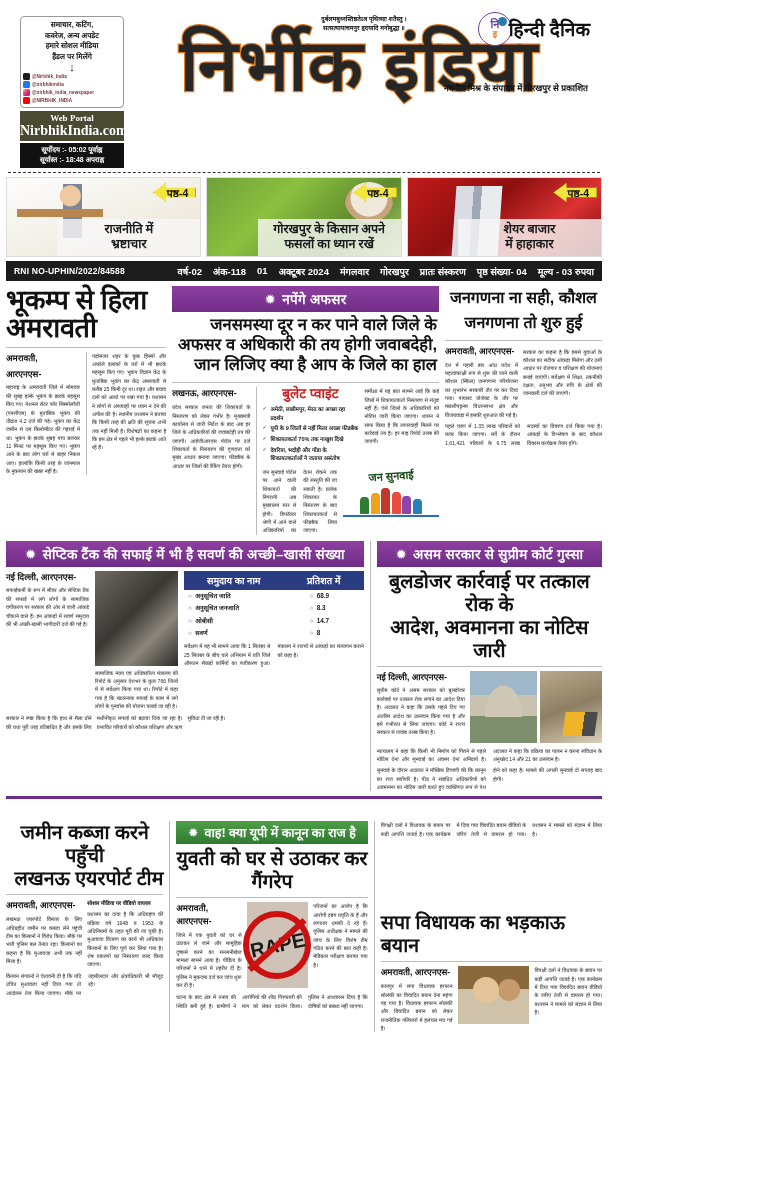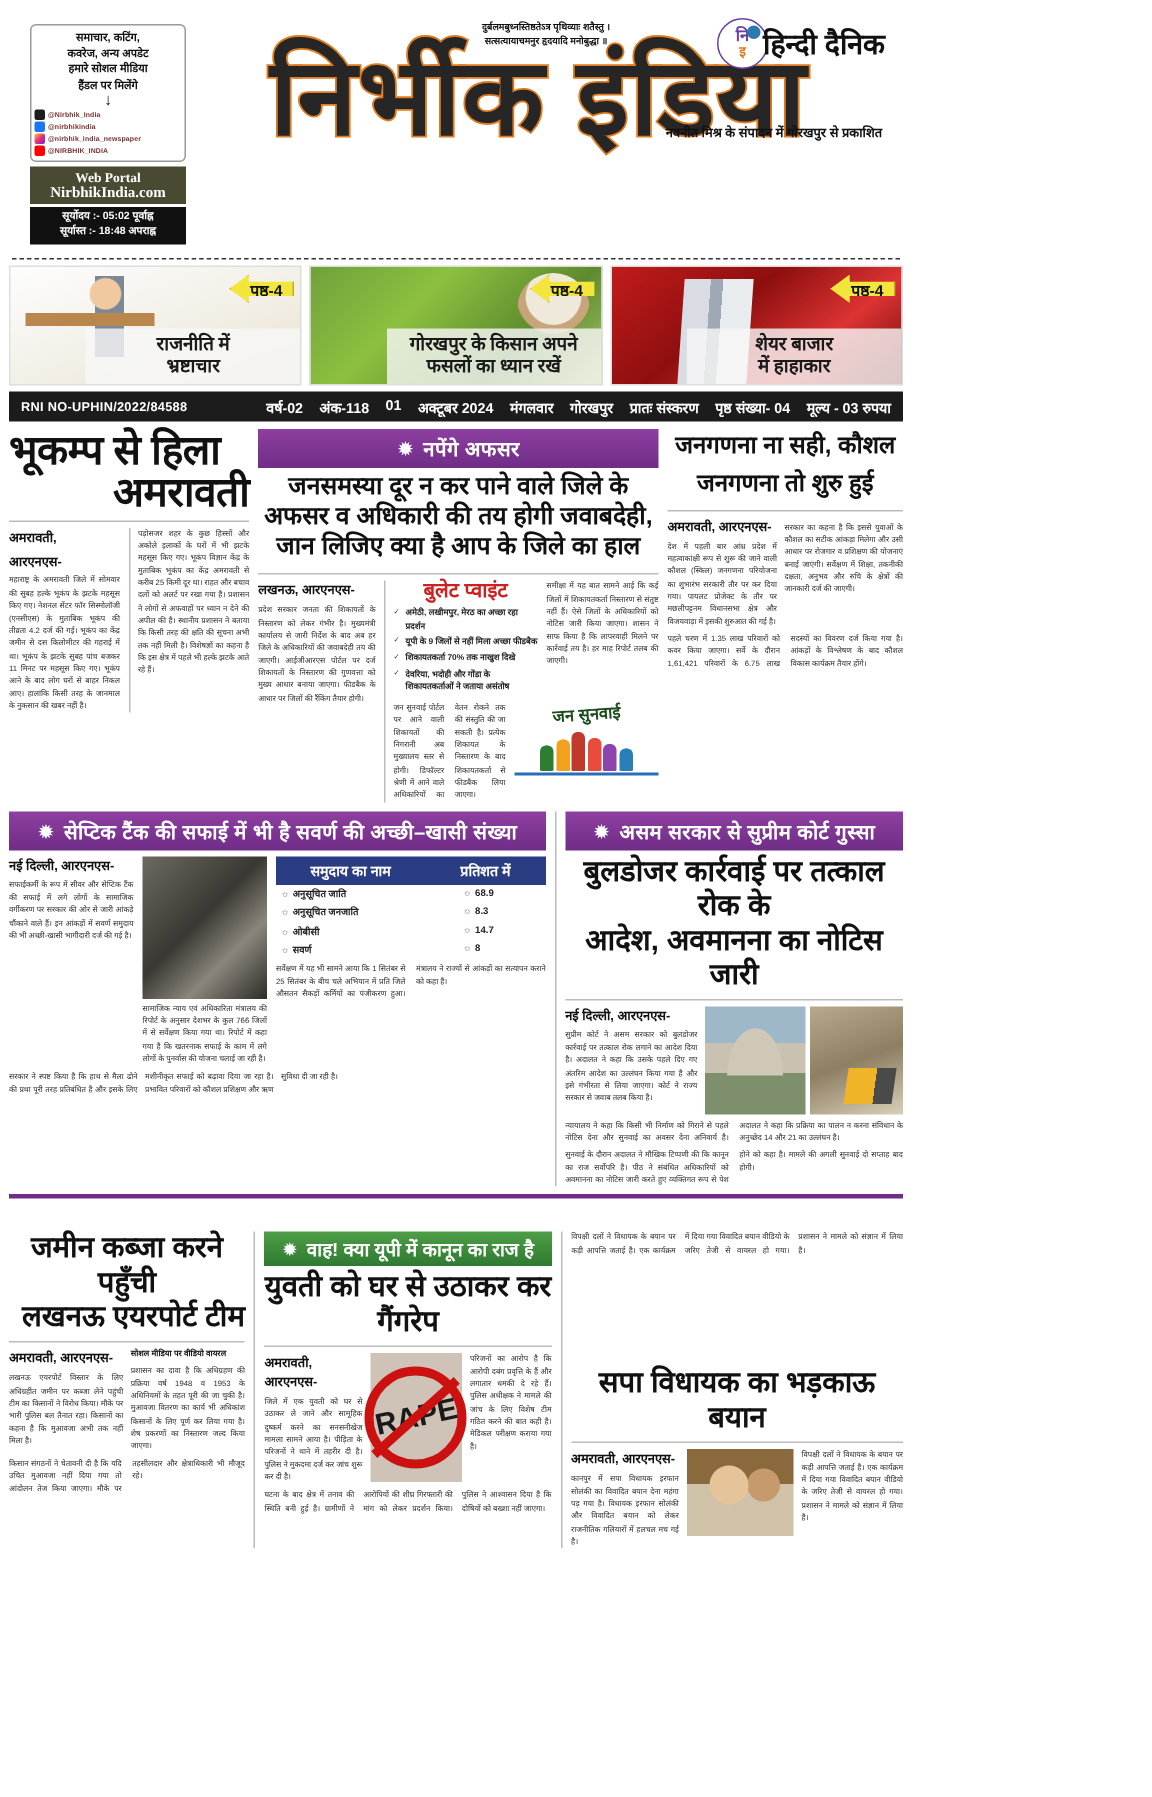--- a/index.html
+++ b/index.html
@@ -28,21 +28,21 @@
   .sq.tw { background: #1d1d1d; }
   .sq.fb { background: #1877f2; }
   .sq.ig { background: linear-gradient(135deg,#f9ce34,#ee2a7b,#6228d7); }
   .sq.yt { background: #ff0000; }
   .handle-tx { font-size: 4.6px; font-weight: bold; color: #7a2d2d; letter-spacing: .1px; }
   .webportal {
     margin-top: 3px; background: #4a4a33; color: #fff; text-align: center;
     padding: 2px 0; font-family: "Liberation Serif", serif;
   }
   .wp1 { font-size: 9px; font-weight: bold; }
-  .wp2 { font-size: 10px; font-weight: bold; }
+  .wp2 { font-size: 14px; font-weight: bold; }
   .suntimes { margin-top: 2px; background: #111; color: #fff; padding: 2px 1px; text-align: center; }
   .sun-l { font-size: 7px; font-weight: bold; line-height: 1.5; }
 
   .mh-center { position: absolute; left: 118px; right: 8px; top: 10px; text-align: center; }
   .shloka { font-size: 6.3px; font-weight: bold; color: #111; line-height: 1.5;
             position: absolute; left: 130px; top: 4px; width: 220px; text-align: center; }
   .logo-badge {
     position: absolute; left: 354px; top: 2px; width: 34px; height: 34px; border-radius: 50%;
     border: 1.5px solid #6b3fa0; background: #fff; display: flex; flex-direction: column;
     align-items: center; justify-content: center; line-height: .9;
@@ -119,21 +119,21 @@
 
   .purplebar {
     background: linear-gradient(180deg,#8e3fa0,#6f2d87); color: #fff; text-align: center;
     padding: 4px 0; font-size: 13.5px; font-weight: bold; letter-spacing: .3px;
   }
   .greenbar {
     background: linear-gradient(180deg,#4e9e46,#2f7a32); color: #fff; text-align: center;
     padding: 3px 0; font-size: 12.5px; font-weight: bold;
   }
   .star { display: inline-block; margin-right: 6px; }
-  .hl-lead { font-size: 16.5px; font-weight: bold; color: #111; line-height: 1.2; text-align: center;
+  .hl-lead { font-size: 16.5px; font-weight: bold; color: #111; line-height: 1.2; text-align: right;
              padding: 3px 2px 4px; }
   .hl-med { font-size: 16px; font-weight: bold; color: #111; line-height: 1.18; text-align: center; padding: 3px 0; }
   .hl-l { font-size: 19.5px; font-weight: bold; color: #111; line-height: 1.18; }
 
   .bullets { width: 96px; float: left; margin: 0 6px 3px 0; }
   .bl-title { font-size: 13.5px; font-weight: bold; color: #c22; text-align: center; line-height: 1; }
   .bl-ul { list-style: none; margin-top: 4px; }
   .bl-ul li { font-size: 5.6px; color: #222; line-height: 1.55; padding-left: 8px; position: relative;
               margin-bottom: 2px; font-weight: bold; }
   .bl-ul li::before { content: "✓"; position: absolute; left: 0; top: 0; color: #333; font-size: 5px; }
@@ -285,21 +285,21 @@
       <span>प्रातः संस्करण</span>
       <span>पृष्ठ संख्या- 04</span>
       <span>मूल्य - 03 रुपया</span>
     </div>
   </div>
 
   <div class="cols">
 
     <div class="col-l">
       <div class="hl-xl">भूकम्प से हिला</div>
-      <div class="hl-xl" style="text-align:right">अमरावती</div>
+      <div class="hl-xl" style="text-align:left">अमरावती</div>
       <div class="hr-thin"></div>
       <div style="display:flex; gap:6px;">
         <div style="width:48%">
           <div class="byline">अमरावती,</div>
           <div class="byline">आरएनएस-</div>
           <div class="body-col">महाराष्ट्र के अमरावती जिले में सोमवार की सुबह हल्के भूकंप के झटके महसूस किए गए। नेशनल सेंटर फॉर सिस्मोलॉजी (एनसीएस) के मुताबिक भूकंप की तीव्रता 4.2 दर्ज की गई। भूकंप का केंद्र जमीन से दस किलोमीटर की गहराई में था। भूकंप के झटके सुबह पांच बजकर 11 मिनट पर महसूस किए गए। भूकंप आने के बाद लोग घरों से बाहर निकल आए। हालांकि किसी तरह के जानमाल के नुकसान की खबर नहीं है।</div>
         </div>
         <div style="width:52%" class="vline">
           <div class="body-col" style="padding-left:5px">पड़ोसजर शहर के कुछ हिस्सों और अकोले इलाकों के घरों में भी झटके महसूस किए गए। भूकंप विज्ञान केंद्र के मुताबिक भूकंप का केंद्र अमरावती से करीब 25 किमी दूर था। राहत और बचाव दलों को अलर्ट पर रखा गया है। प्रशासन ने लोगों से अफवाहों पर ध्यान न देने की अपील की है। स्थानीय प्रशासन ने बताया कि किसी तरह की क्षति की सूचना अभी तक नहीं मिली है। विशेषज्ञों का कहना है कि इस क्षेत्र में पहले भी हल्के झटके आते रहे हैं।</div>
         </div>
@@ -492,21 +492,21 @@
             <div class="body-col">परिजनों का आरोप है कि आरोपी दबंग प्रवृत्ति के हैं और लगातार धमकी दे रहे हैं। पुलिस अधीक्षक ने मामले की जांच के लिए विशेष टीम गठित करने की बात कही है। मेडिकल परीक्षण कराया गया है।</div>
           </div>
         </div>
         <div class="body-col multi3" style="margin-top:4px">घटना के बाद क्षेत्र में तनाव की स्थिति बनी हुई है। ग्रामीणों ने आरोपियों की शीघ्र गिरफ्तारी की मांग को लेकर प्रदर्शन किया। पुलिस ने आश्वासन दिया है कि दोषियों को बख्शा नहीं जाएगा।</div>
       </div>
     </div>
 
     <div style="width:290px" class="vline">
       <div style="padding-left:6px">
         <div class="body-col multi3" style="height:88px; overflow:hidden">विपक्षी दलों ने विधायक के बयान पर कड़ी आपत्ति जताई है। एक कार्यक्रम में दिया गया विवादित बयान वीडियो के जरिए तेजी से वायरल हो गया। प्रशासन ने मामले को संज्ञान में लिया है।</div>
-        <div class="hl-l" style="text-align:center;margin-top:2px">सपा विधायक का भड़काऊ बयान</div>
+        <div class="hl-l" style="text-align:left;margin-top:2px">सपा विधायक का भड़काऊ बयान</div>
         <div class="hr-thin"></div>
         <div style="display:flex; gap:5px;">
           <div style="width:34%">
             <div class="byline">अमरावती, आरएनएस-</div>
             <div class="body-col">कानपुर में सपा विधायक इरफान सोलंकी का विवादित बयान देना महंगा पड़ गया है। विधायक इरफान सोलंकी और विवादित बयान को लेकर राजनीतिक गलियारों में हलचल मच गई है।</div>
           </div>
           <div style="width:34%">
             <div class="photo ph-mla" style="height:58px"></div>
           </div>
           <div style="width:32%">

